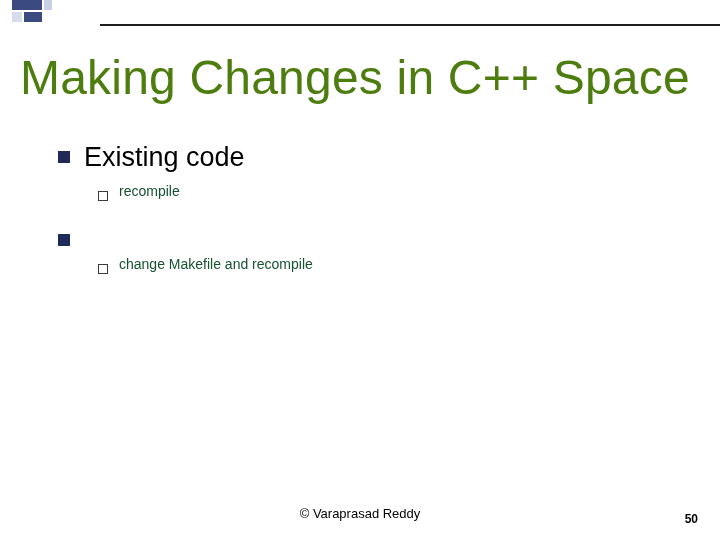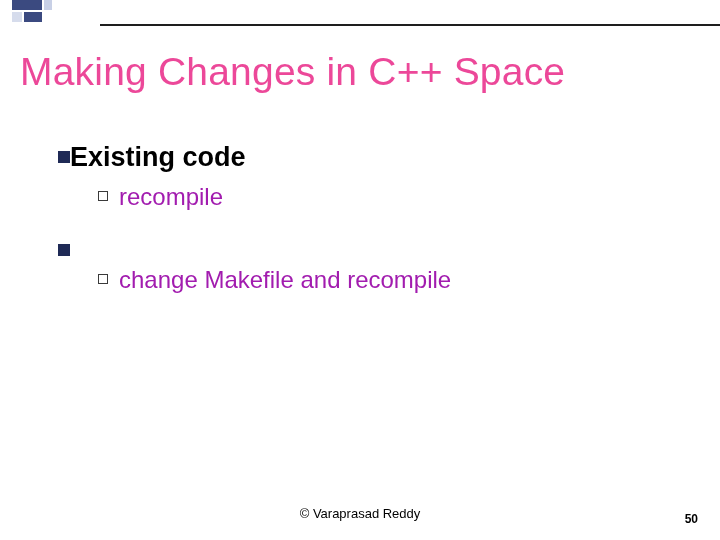--- a/index.html
+++ b/index.html
@@ -48,35 +48,35 @@
     left: 100px;
     right: 0;
     height: 2px;
     background: #1e1e1e;
   }
   .title {
     position: absolute;
     top: 50px;
     left: 20px;
     right: 20px;
-    font-size: 39px;
+    font-size: 48px;
     font-weight: normal;
-    color: #ec4899;
+    color: #4d7c0f;
     letter-spacing: 0.2px;
   }
   .content {
     position: absolute;
     top: 142px;
     left: 58px;
     right: 30px;
   }
   .bullet-item {
     display: flex;
     align-items: flex-start;
-    font-weight: bold;
+    gap: 14px;
   }
   .bullet-item .sq {
     width: 12px;
     height: 12px;
     background: #1f2a56;
     margin-top: 9px;
     flex-shrink: 0;
   }
   .bullet-item .txt {
     font-size: 27px;
@@ -91,22 +91,22 @@
   }
   .sub-item .sq-open {
     width: 10px;
     height: 10px;
     border: 1.5px solid #3a3a3a;
     background: #fff;
     margin-top: 8px;
     flex-shrink: 0;
   }
   .sub-item .txt {
-    font-size: 24px;
-    color: #a21caf;
+    font-size: 14px;
+    color: #14532d;
   }
   .gap { height: 24px; }
   .footer {
     position: absolute;
     bottom: 14px;
     left: 0;
     right: 0;
     height: 20px;
   }
   .copyright {

